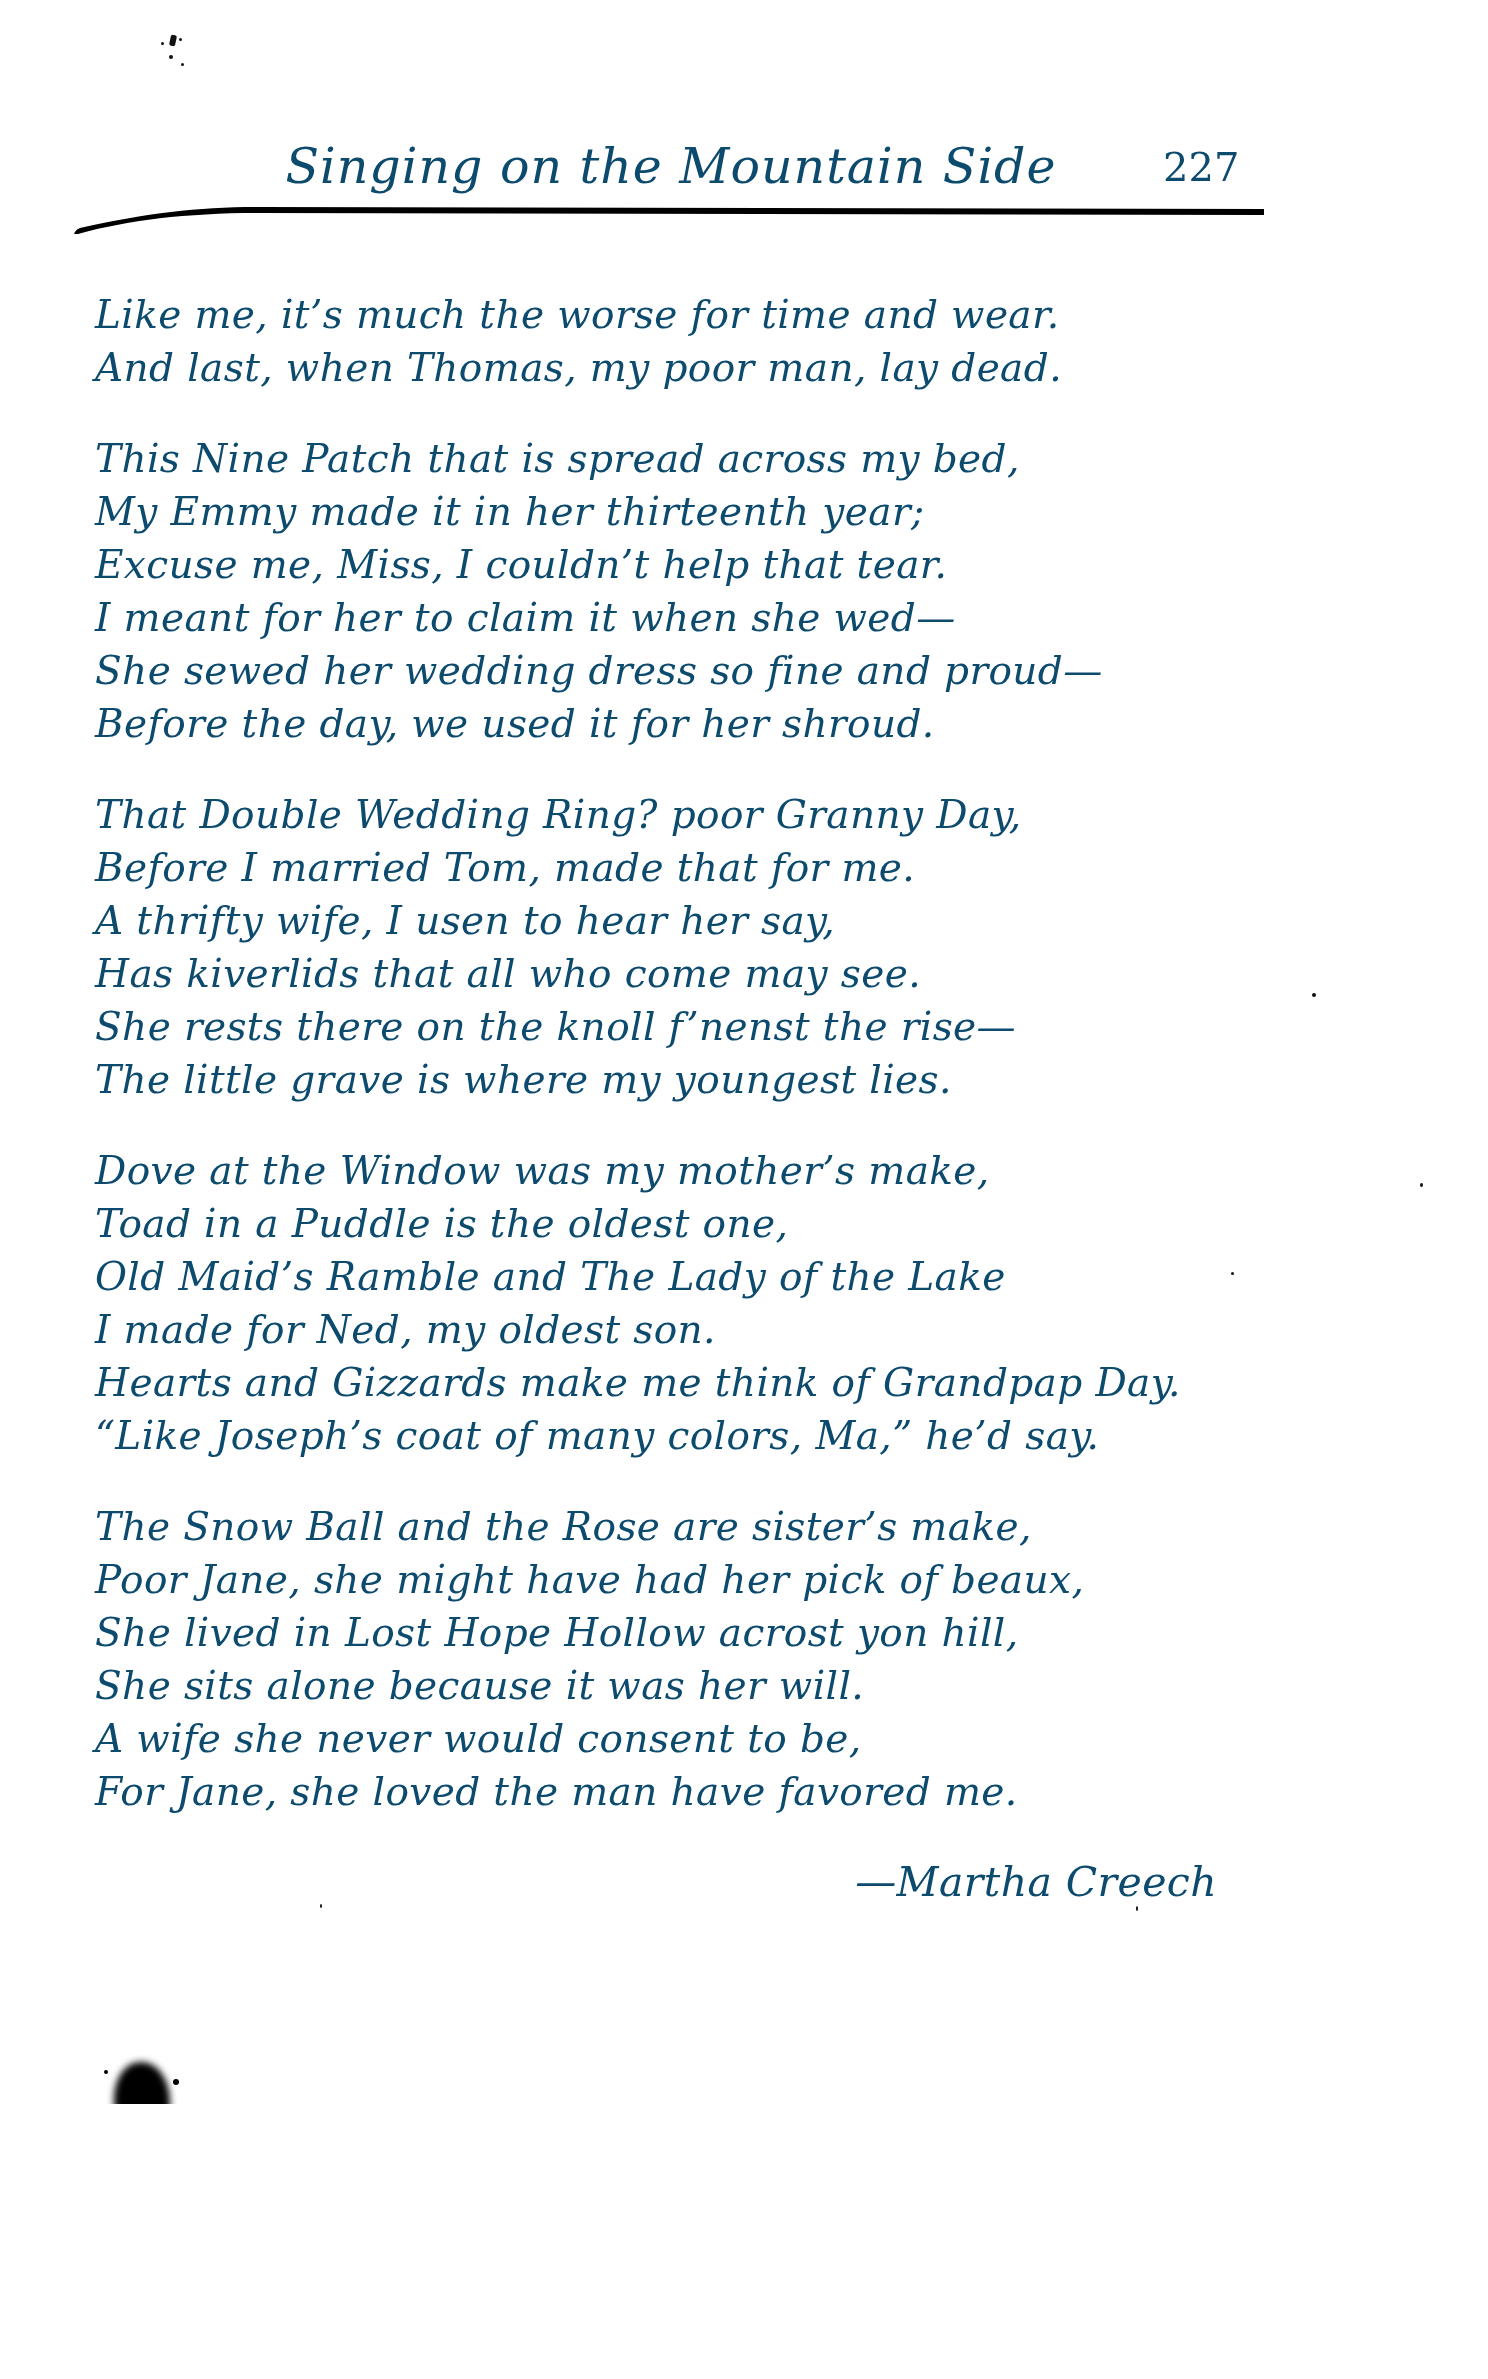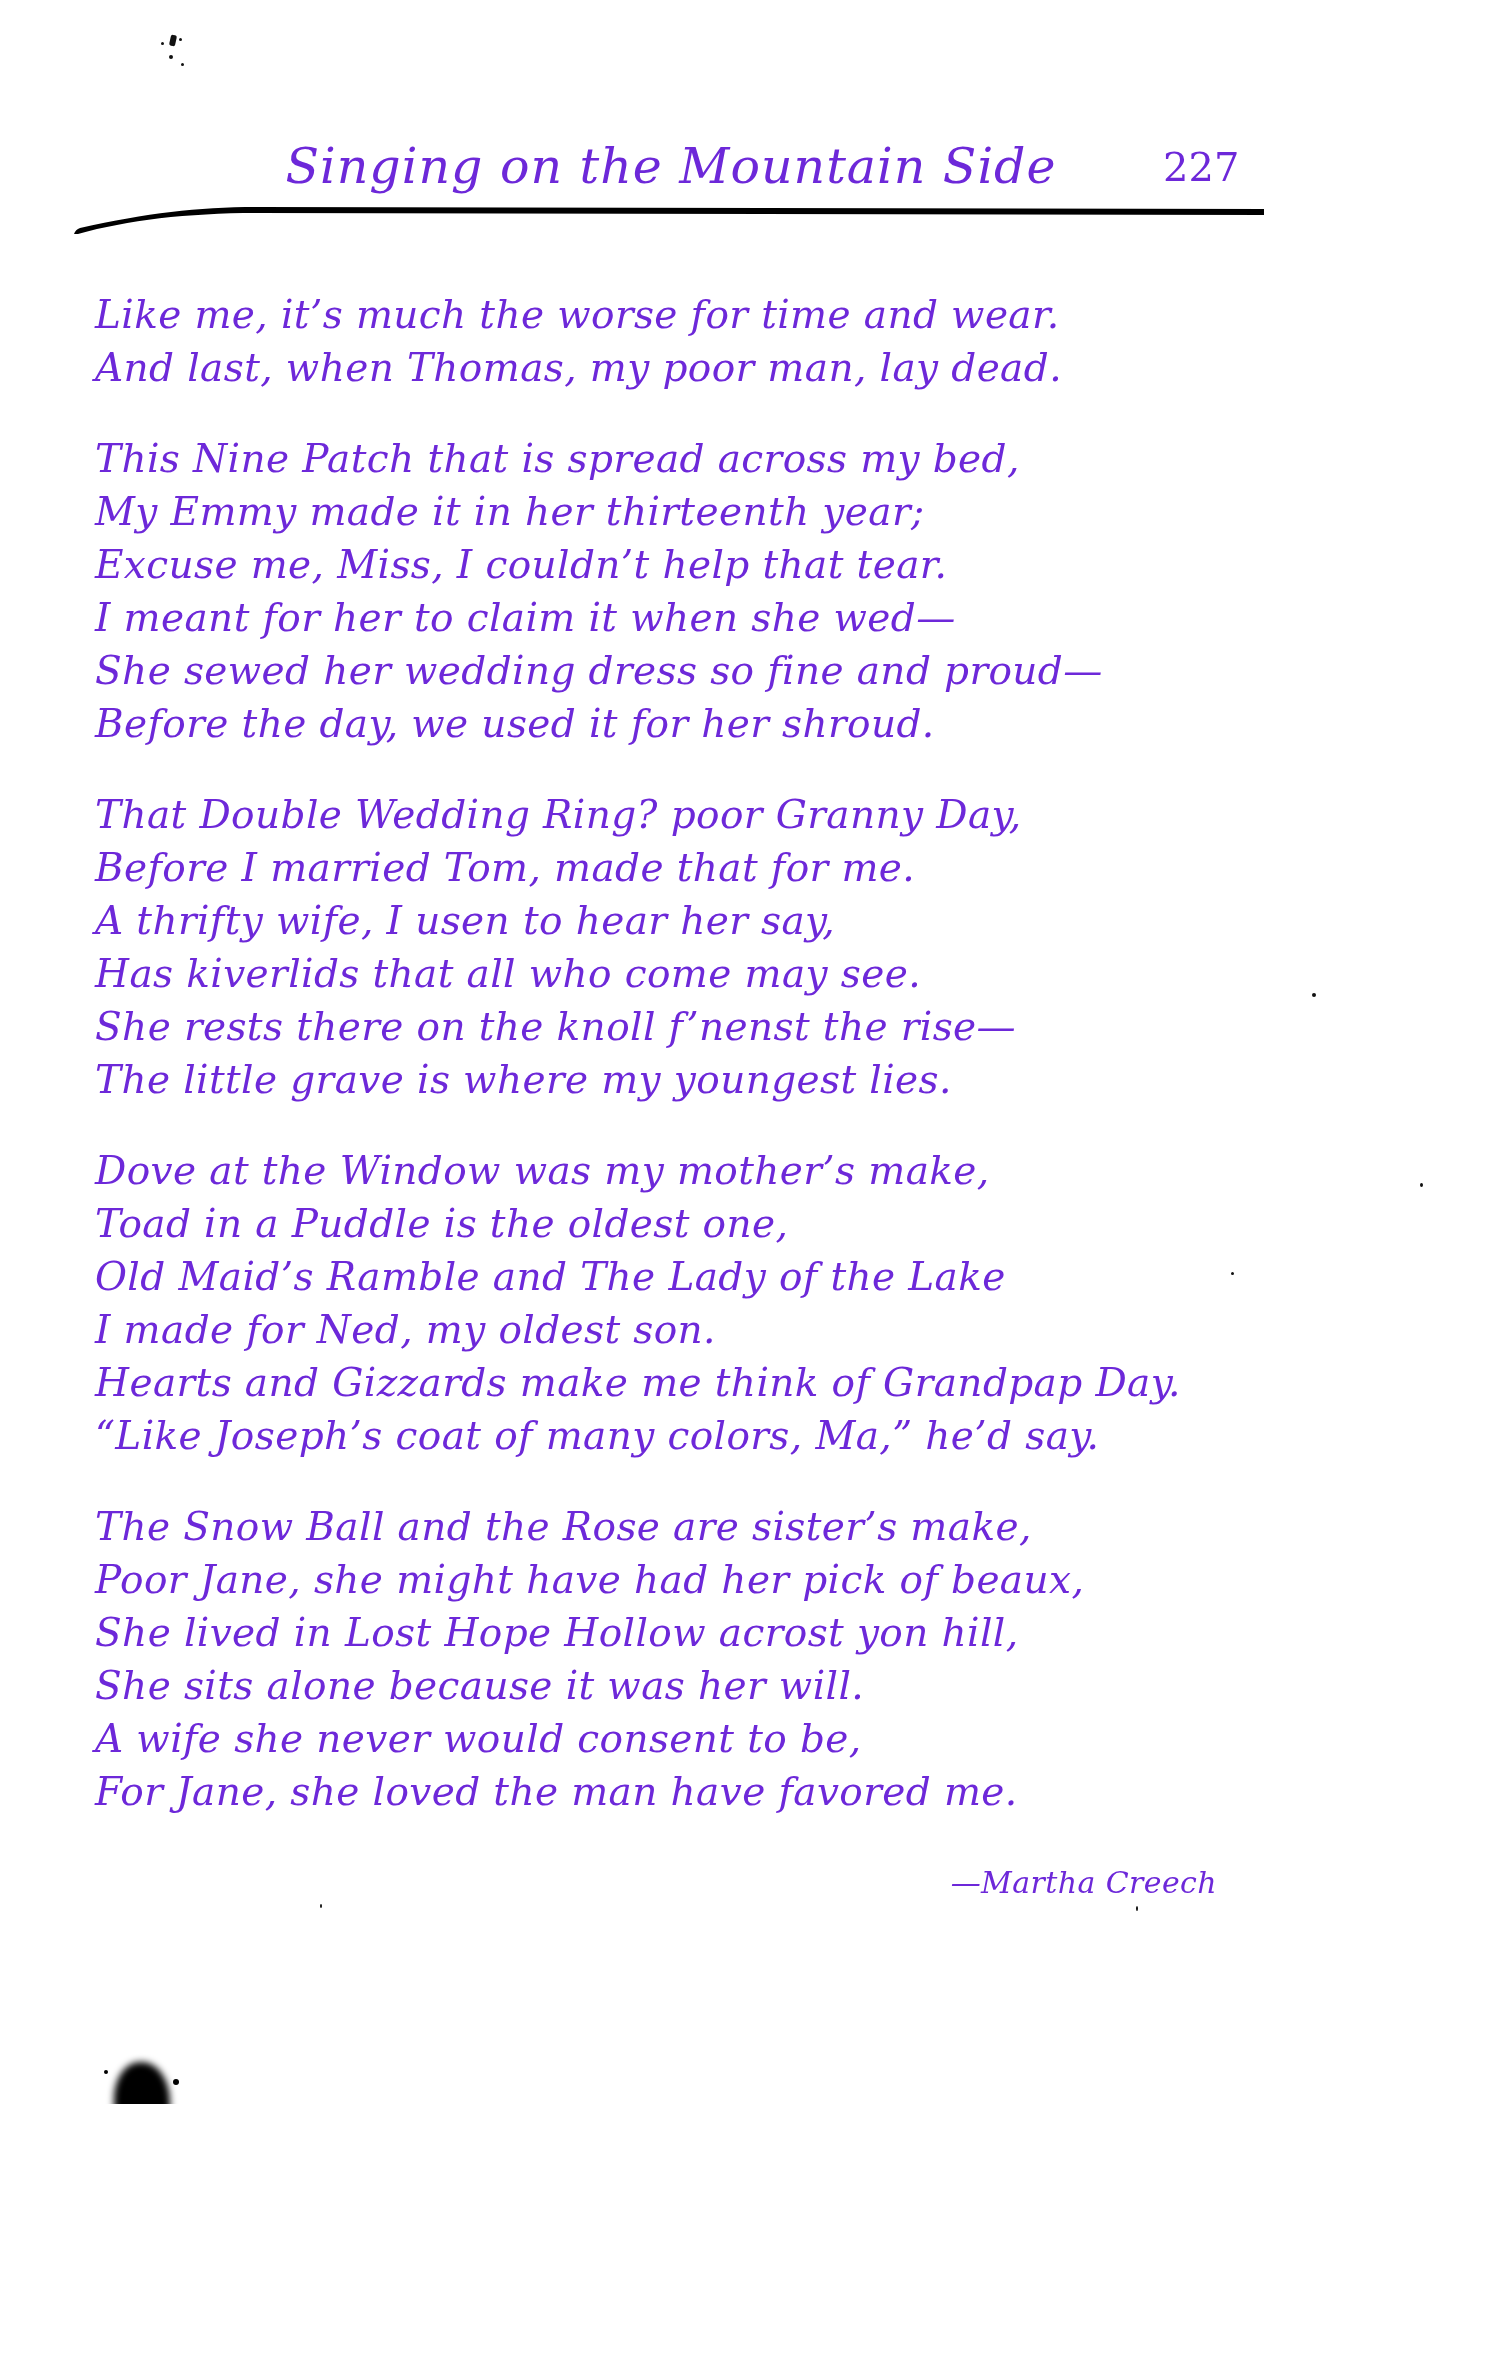--- a/index.html
+++ b/index.html
@@ -2,21 +2,21 @@
 <html><head>
 <meta charset="utf-8">
 <style>
   html,body{margin:0;padding:0;background:#ffffff;}
   .page{
     position:relative;
     width:1488px;height:2104px;
     background:#ffffff;
     overflow:hidden;
     font-family:"DejaVu Serif", serif;
-    color:#6d28d9;
+    color:#0c4a6e;
   }
   
   .header-title{
     position:absolute;left:95px;top:138px;width:1152px;
     text-align:center;
     font-style:italic;
     font-size:49px;
     letter-spacing:1px;
     white-space:nowrap;
   }
@@ -37,21 +37,21 @@
     letter-spacing:0.4px;
     margin-top:30px;
   }
   .stanza{margin:0 0 38px 0;}
   .line{white-space:pre;}
   .attribution{
     margin-top:3px;
     text-align:right;
     padding-right:48px;
     font-style:italic;
-    font-size:30px;
+    font-size:41px;
     line-height:53px;
   }
   
   .ink{position:absolute;background:#000;}
   .ink-knob{left:114px;top:2062px;width:56px;height:80px;border-radius:46% 50% 42% 48%;filter:blur(3.5px);}
   .ink-col-mid{left:122px;top:2118px;width:42px;height:125px;border-radius:40%;filter:blur(5px);opacity:.85;}
   .ink-col-low{left:126px;top:2212px;width:40px;height:132px;filter:blur(4px);opacity:.95;}
   .ink-band{left:30px;top:2206px;width:95px;height:24px;border-radius:8px;filter:blur(2.5px);}
   .ink-block{left:26px;top:2224px;width:123px;height:118px;filter:blur(1.2px);}
   .ink-edge{left:142px;top:2233px;width:24px;height:108px;filter:blur(4px);opacity:.8;}

